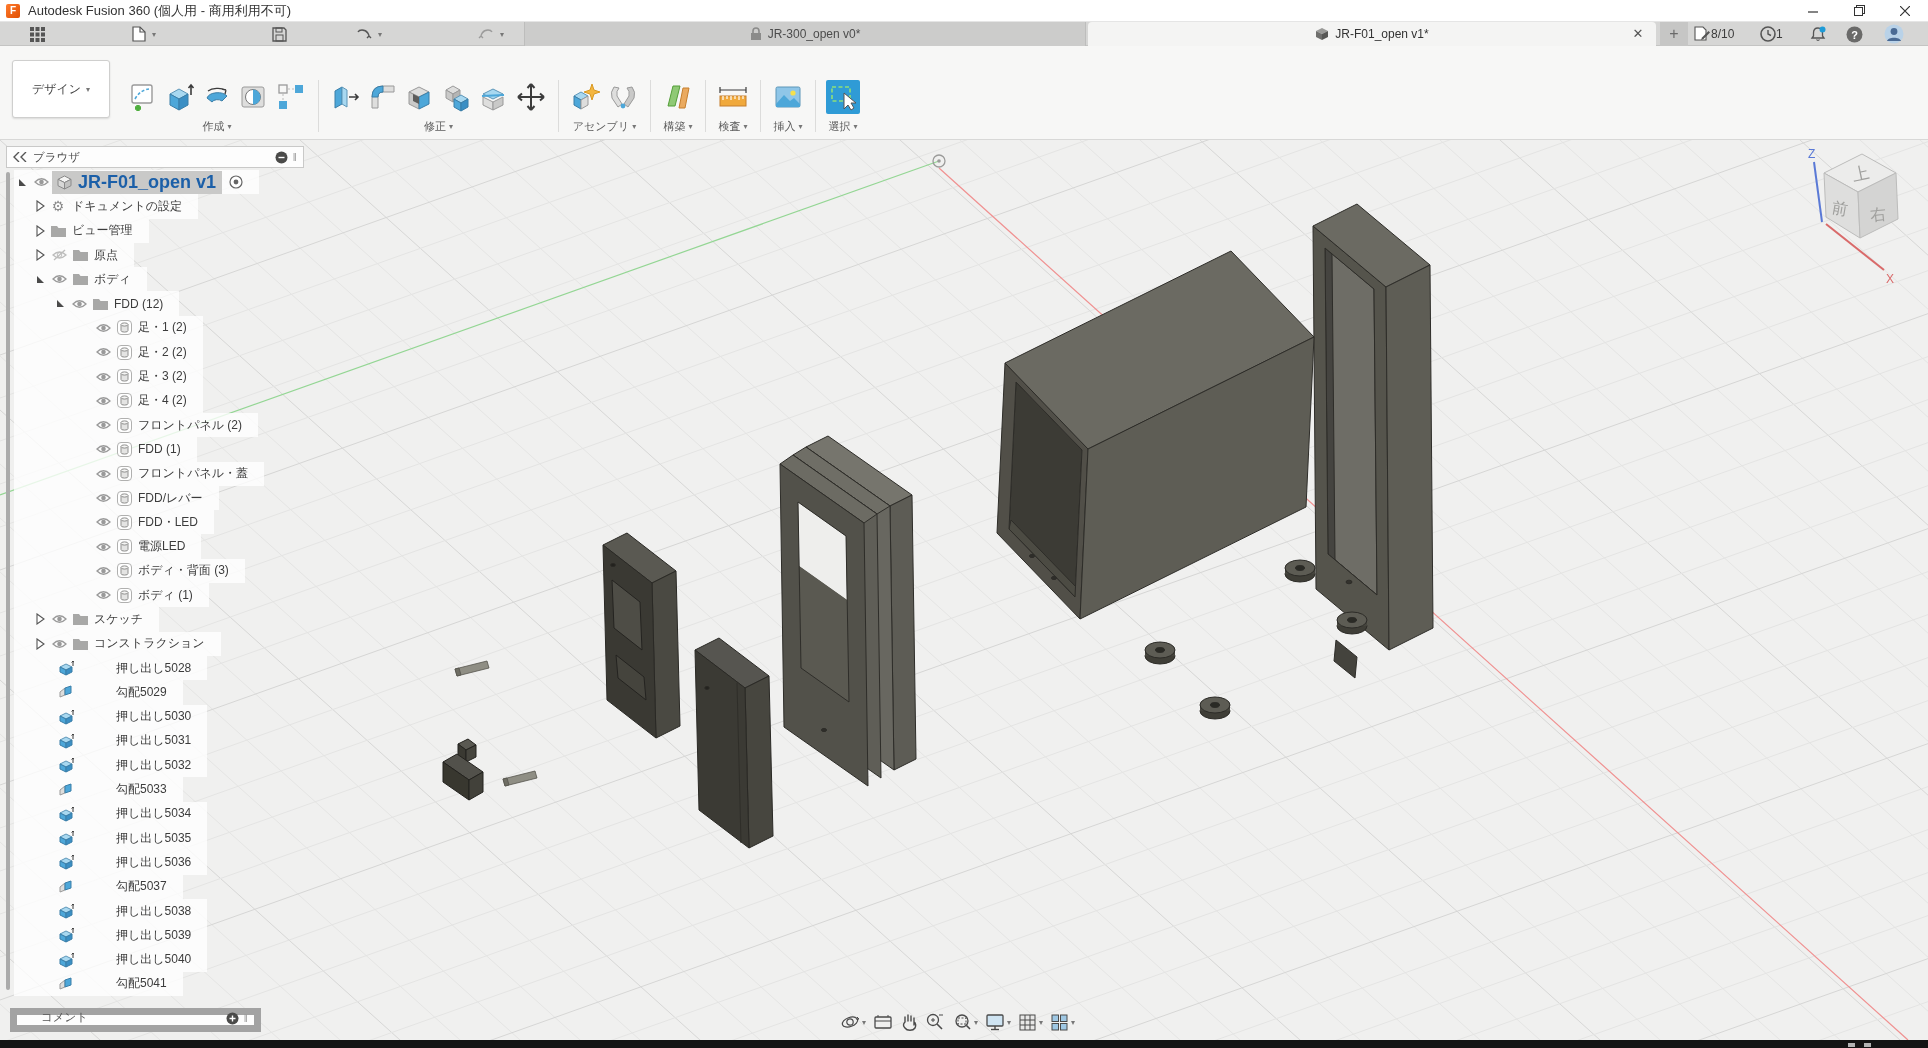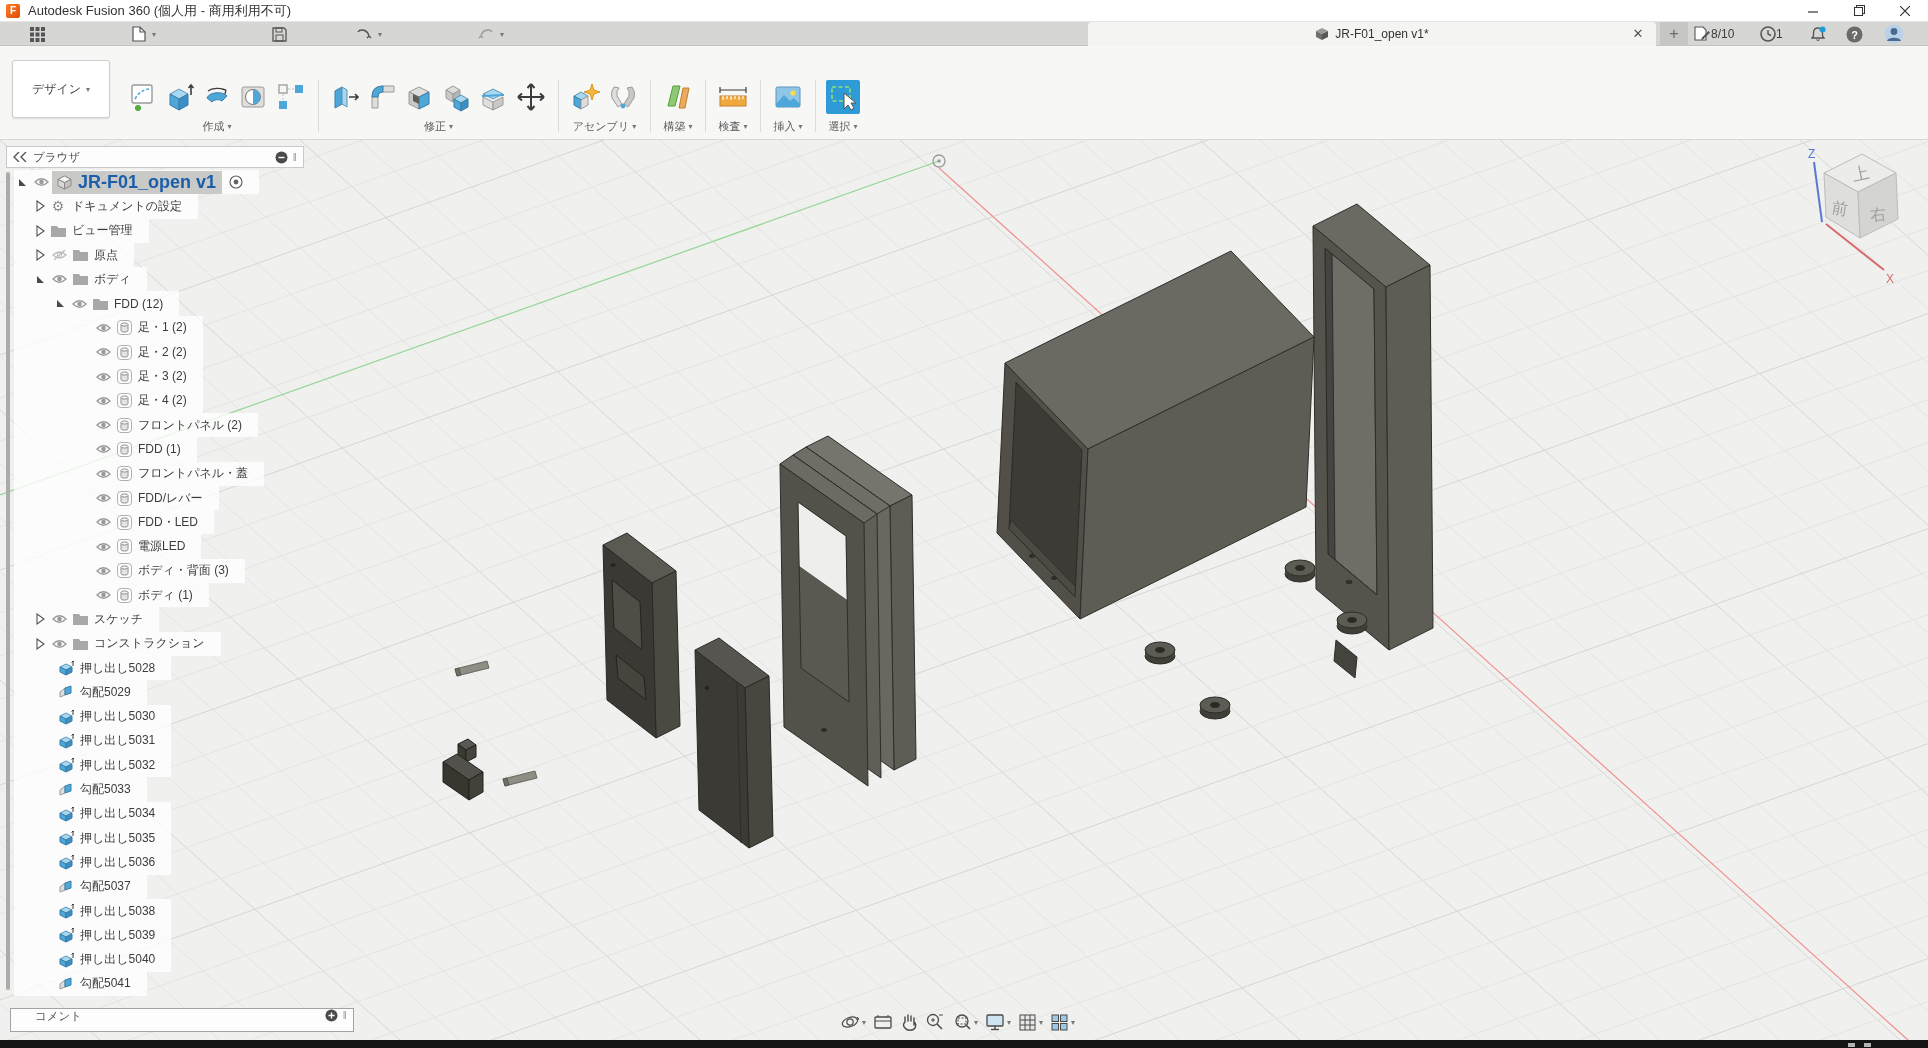--- a/index.html
+++ b/index.html
@@ -55,32 +55,32 @@
   .caret { font-size:8px; color:#777; }
 
   
   .browser-head { position:absolute; left:6px; top:146px; width:298px; height:22px; background:#fdfdfd;
                   border:1px solid #c9c9c8; z-index:20; display:flex; align-items:center;
                   font-size:11.5px; color:#4a4a4a; }
   .bscroll { position:absolute; left:6px; top:172px; width:4px; height:818px; background:#ababab; border-radius:2px; z-index:21; }
   .tree { position:absolute; left:14px; top:170px; z-index:20; }
   .trow { height:24.3px; display:flex; align-items:center; width:max-content; padding-right:16px;
           background:rgba(255,255,255,0.78); font-size:12px; color:#3c3c3c; }
-  .ind1 { padding-left:18px; } .ind2 { padding-left:38px; } .ind3 { padding-left:78px; } .indf { padding-left:42px; }
+  .ind1 { padding-left:18px; } .ind2 { padding-left:38px; } .ind3 { padding-left:78px; } .indf { padding-left:42px;gap:36px; }
   .exp { width:16px; display:flex; justify-content:center; }
   .eye { width:22px; display:flex; justify-content:center; }
   .tico { width:20px; display:flex; justify-content:center; margin-right:4px; }
   .gear { font-size:14px; color:#8b8b8b; line-height:14px; }
   .rootsel { display:flex; align-items:center; background:#c9c9c8; padding:1px 6px 1px 2px; }
   .rootsel .tlabel { color:#1b5fa8; font-weight:bold; font-size:18px; }
   .radio { margin-left:7px; display:flex; }
 
   
-  .comment { position:absolute; left:10px; top:1008px; width:344px; height:24px; background:#fdfdfd;
-             border:1px solid #a3a3a3; z-index:20; display:flex; align-items:flex-start; font-size:11.5px; color:#555; }
+  .comment { position:absolute; left:10px; top:1008px; width:251px; height:24px; background:#fdfdfd;
+             border:7px solid #a3a3a3; z-index:20; display:flex; align-items:flex-end; font-size:11.5px; color:#555; }
 
   
   .dock { position:absolute; left:840px; top:1012px; z-index:20; display:flex; align-items:center; gap:7px; }
   .dockbtn { display:flex; align-items:center; gap:2px; }
 
   
   .bstrip { position:absolute; left:0; top:1040px; width:1928px; height:8px; background:#141414; z-index:40; }
   .bmark { position:absolute; top:3px; width:7px; height:4px; background:#cfcfcf; opacity:.85; }
 
   
@@ -368,20 +368,27 @@
       <span class="caret" style="margin-left:6px">▾</span>
     </div>
     <div class="qbtn" style="left:478px">
       <svg width="16" height="14" opacity="0.45">
             <path d="M3,5 L1,3 M3,5 L5,3 M3,5 C3,5 4,11 10,11 C13,11 14,9 14,9" fill="none" stroke="#555" stroke-width="1.4" transform="rotate(180 8 7) scale(-1,1) translate(-16,0)"></path>
           </svg>
       <span class="caret" style="margin-left:6px">▾</span>
     </div>
   </div>
 
+  <div class="doc-tab tab-inactive" style="left:524px; width:562px;">
+    <svg width="12" height="14" style="margin-right:6px">
+          <rect x="1" y="6" width="10" height="7" fill="#8b8b8a"></rect>
+          <path d="M3,6 L3,4 A3,3 0 0 1 9,4 L9,6" fill="none" stroke="#8b8b8a" stroke-width="1.6"></path>
+        </svg>
+    <span>JR-300_open v0*</span>
+  </div>
 
   <div class="doc-tab tab-active" style="left:1088px; width:568px;">
     <svg width="14" height="14" style="margin-right:6px">
           <polygon points="7,1 13,4 7,7 1,4" fill="#9a9a98"></polygon>
           <polygon points="1,4 7,7 7,13 1,10" fill="#6f6f6d"></polygon>
           <polygon points="7,7 13,4 13,10 7,13" fill="#58585六" fill-opacity="1" style="fill:#585856"></polygon>
         </svg>
     <span>JR-F01_open v1*</span>
     <span class="tab-close">✕</span>
   </div>

